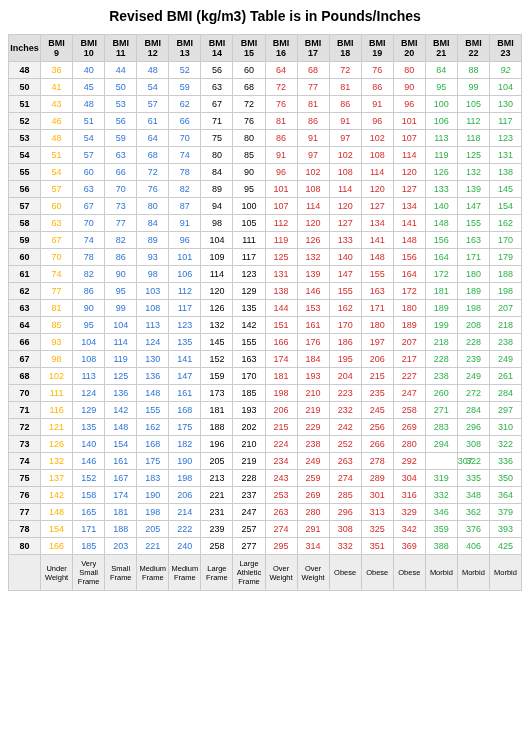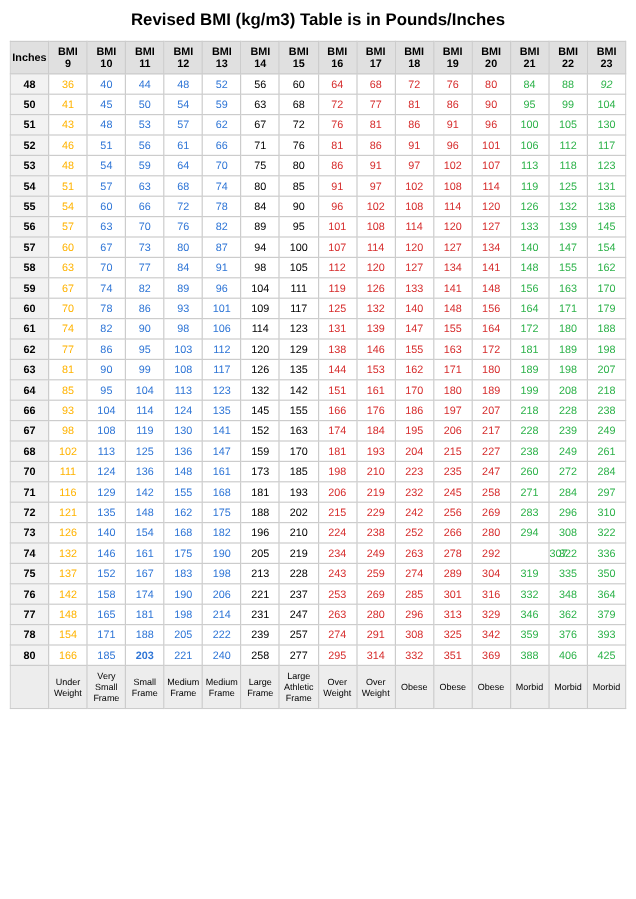--- a/index.html
+++ b/index.html
@@ -572,21 +572,21 @@
         <td style="color: rgb(214, 44, 44);">325</td>
         <td style="color: rgb(214, 44, 44);">342</td>
         <td style="color: rgb(45, 178, 74);">359</td>
         <td style="color: rgb(45, 178, 74);">376</td>
         <td style="color: rgb(45, 178, 74);">393</td>
       </tr>
       <tr>
         <td class="rowhead">80</td>
         <td style="color: rgb(255, 179, 0);">166</td>
         <td style="color: rgb(46, 117, 214);">185</td>
-        <td style="color: rgb(46, 117, 214); font-weight: bold;">203</td>
+        <td style="color: rgb(46, 117, 214);">203</td>
         <td style="color: rgb(46, 117, 214);">221</td>
         <td style="color: rgb(46, 117, 214);">240</td>
         <td style="color: rgb(0, 0, 0);">258</td>
         <td style="color: rgb(0, 0, 0);">277</td>
         <td style="color: rgb(214, 44, 44);">295</td>
         <td style="color: rgb(214, 44, 44);">314</td>
         <td style="color: rgb(214, 44, 44);">332</td>
         <td style="color: rgb(214, 44, 44);">351</td>
         <td style="color: rgb(214, 44, 44);">369</td>
         <td style="color: rgb(45, 178, 74);">388</td>

